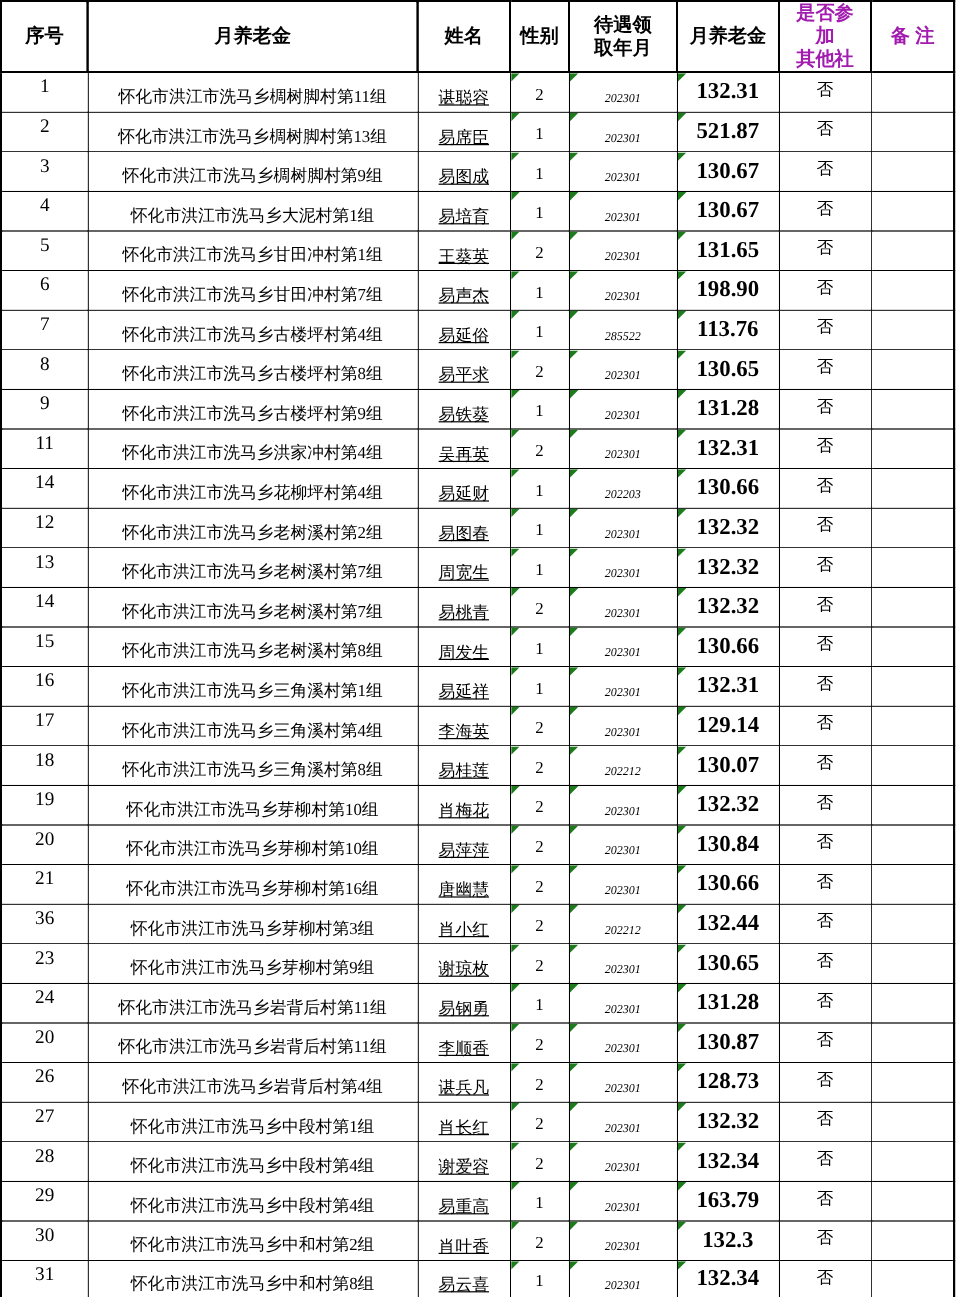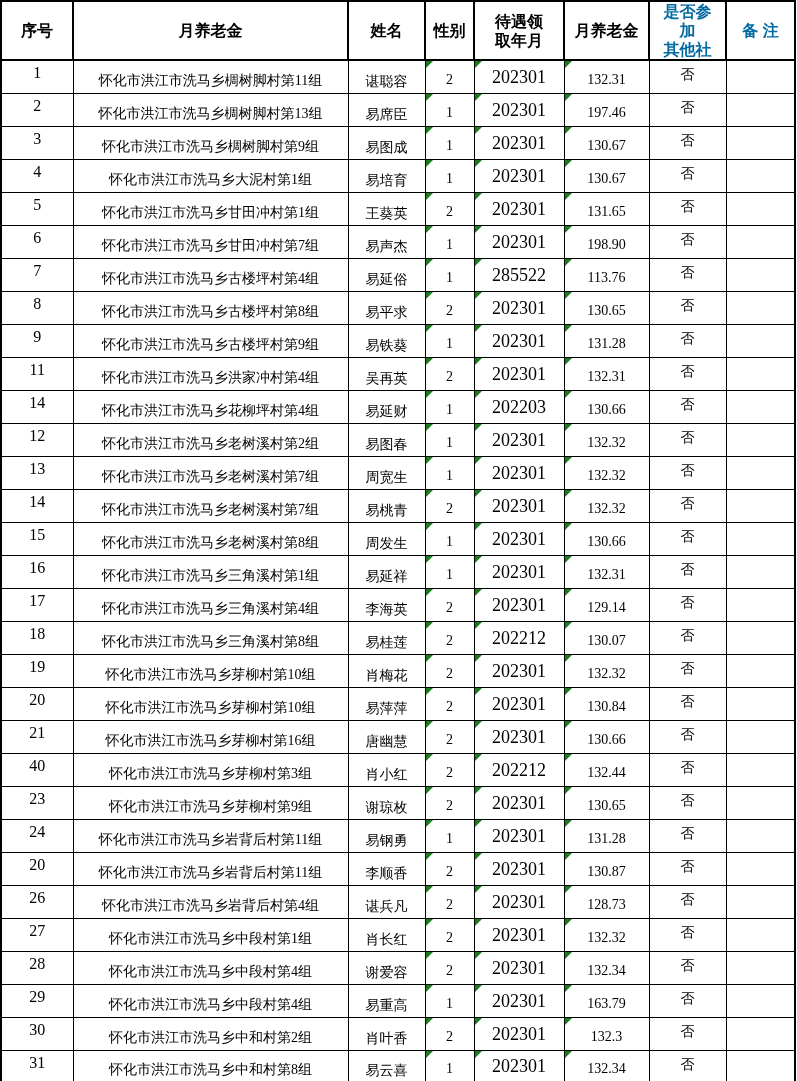--- a/index.html
+++ b/index.html
@@ -36,29 +36,29 @@
     line-height: 19px;
     text-align: center;
     vertical-align: middle;
     white-space: pre-line;
   }
   td {
     border: 1px solid #000000;
     text-align: center;
     white-space: nowrap;
   }
-  .red { color: #0369a1; }
+  .red { color: #a21caf; }
 
   
   td.c-index   { vertical-align: top;    padding-top: 3px;    font-size: 16px; }
   td.c-region  { vertical-align: bottom; padding-bottom: 3px; font-size: 14px; }
-  td.c-name    { vertical-align: bottom; padding-bottom: 2px; font-size: 14px; }
+  td.c-name    { vertical-align: bottom; padding-bottom: 2px; font-size: 14px; text-decoration: underline; }
   td.c-gender  { vertical-align: bottom; padding-bottom: 5px; font-size: 14px; }
-  td.c-period  { vertical-align: bottom; padding-bottom: 5px; font-size: 18px; }
-  td.c-pension { vertical-align: bottom; padding-bottom: 5px; font-size: 14px; }
+  td.c-period  { vertical-align: bottom; padding-bottom: 5px; font-size: 10px; font-style: italic; }
+  td.c-pension { vertical-align: bottom; padding-bottom: 5px; font-size: 19px; font-weight: bold; }
   td.c-other   { vertical-align: top;    padding-top: 5px;    font-size: 14px; }
   td.c-remark  { vertical-align: middle; font-size: 14px; }
 
   
   .tri {
     position: absolute;
     top: 0;
     left: 0;
     width: 0;
     height: 0;
@@ -106,21 +106,21 @@
     <td class="c-pension"><span class="tri"></span><span>132.31</span></td>
     <td class="c-other"><span>否</span></td>
     <td class="c-remark"><span></span></td>
   </tr>
         <tr>
     <td class="c-index"><span>2</span></td>
     <td class="c-region"><span>怀化市洪江市洗马乡椆树脚村第13组</span></td>
     <td class="c-name"><span>易席臣</span></td>
     <td class="c-gender"><span class="tri"></span><span>1</span></td>
     <td class="c-period"><span class="tri"></span><span>202301</span></td>
-    <td class="c-pension"><span class="tri"></span><span>197.46</span></td>
+    <td class="c-pension"><span class="tri"></span><span>521.87</span></td>
     <td class="c-other"><span>否</span></td>
     <td class="c-remark"><span></span></td>
   </tr>
         <tr>
     <td class="c-index"><span>3</span></td>
     <td class="c-region"><span>怀化市洪江市洗马乡椆树脚村第9组</span></td>
     <td class="c-name"><span>易图成</span></td>
     <td class="c-gender"><span class="tri"></span><span>1</span></td>
     <td class="c-period"><span class="tri"></span><span>202301</span></td>
     <td class="c-pension"><span class="tri"></span><span>130.67</span></td>
@@ -301,21 +301,21 @@
     <td class="c-index"><span>21</span></td>
     <td class="c-region"><span>怀化市洪江市洗马乡芽柳村第16组</span></td>
     <td class="c-name"><span>唐幽慧</span></td>
     <td class="c-gender"><span class="tri"></span><span>2</span></td>
     <td class="c-period"><span class="tri"></span><span>202301</span></td>
     <td class="c-pension"><span class="tri"></span><span>130.66</span></td>
     <td class="c-other"><span>否</span></td>
     <td class="c-remark"><span></span></td>
   </tr>
         <tr>
-    <td class="c-index"><span>40</span></td>
+    <td class="c-index"><span>36</span></td>
     <td class="c-region"><span>怀化市洪江市洗马乡芽柳村第3组</span></td>
     <td class="c-name"><span>肖小红</span></td>
     <td class="c-gender"><span class="tri"></span><span>2</span></td>
     <td class="c-period"><span class="tri"></span><span>202212</span></td>
     <td class="c-pension"><span class="tri"></span><span>132.44</span></td>
     <td class="c-other"><span>否</span></td>
     <td class="c-remark"><span></span></td>
   </tr>
         <tr>
     <td class="c-index"><span>23</span></td>

